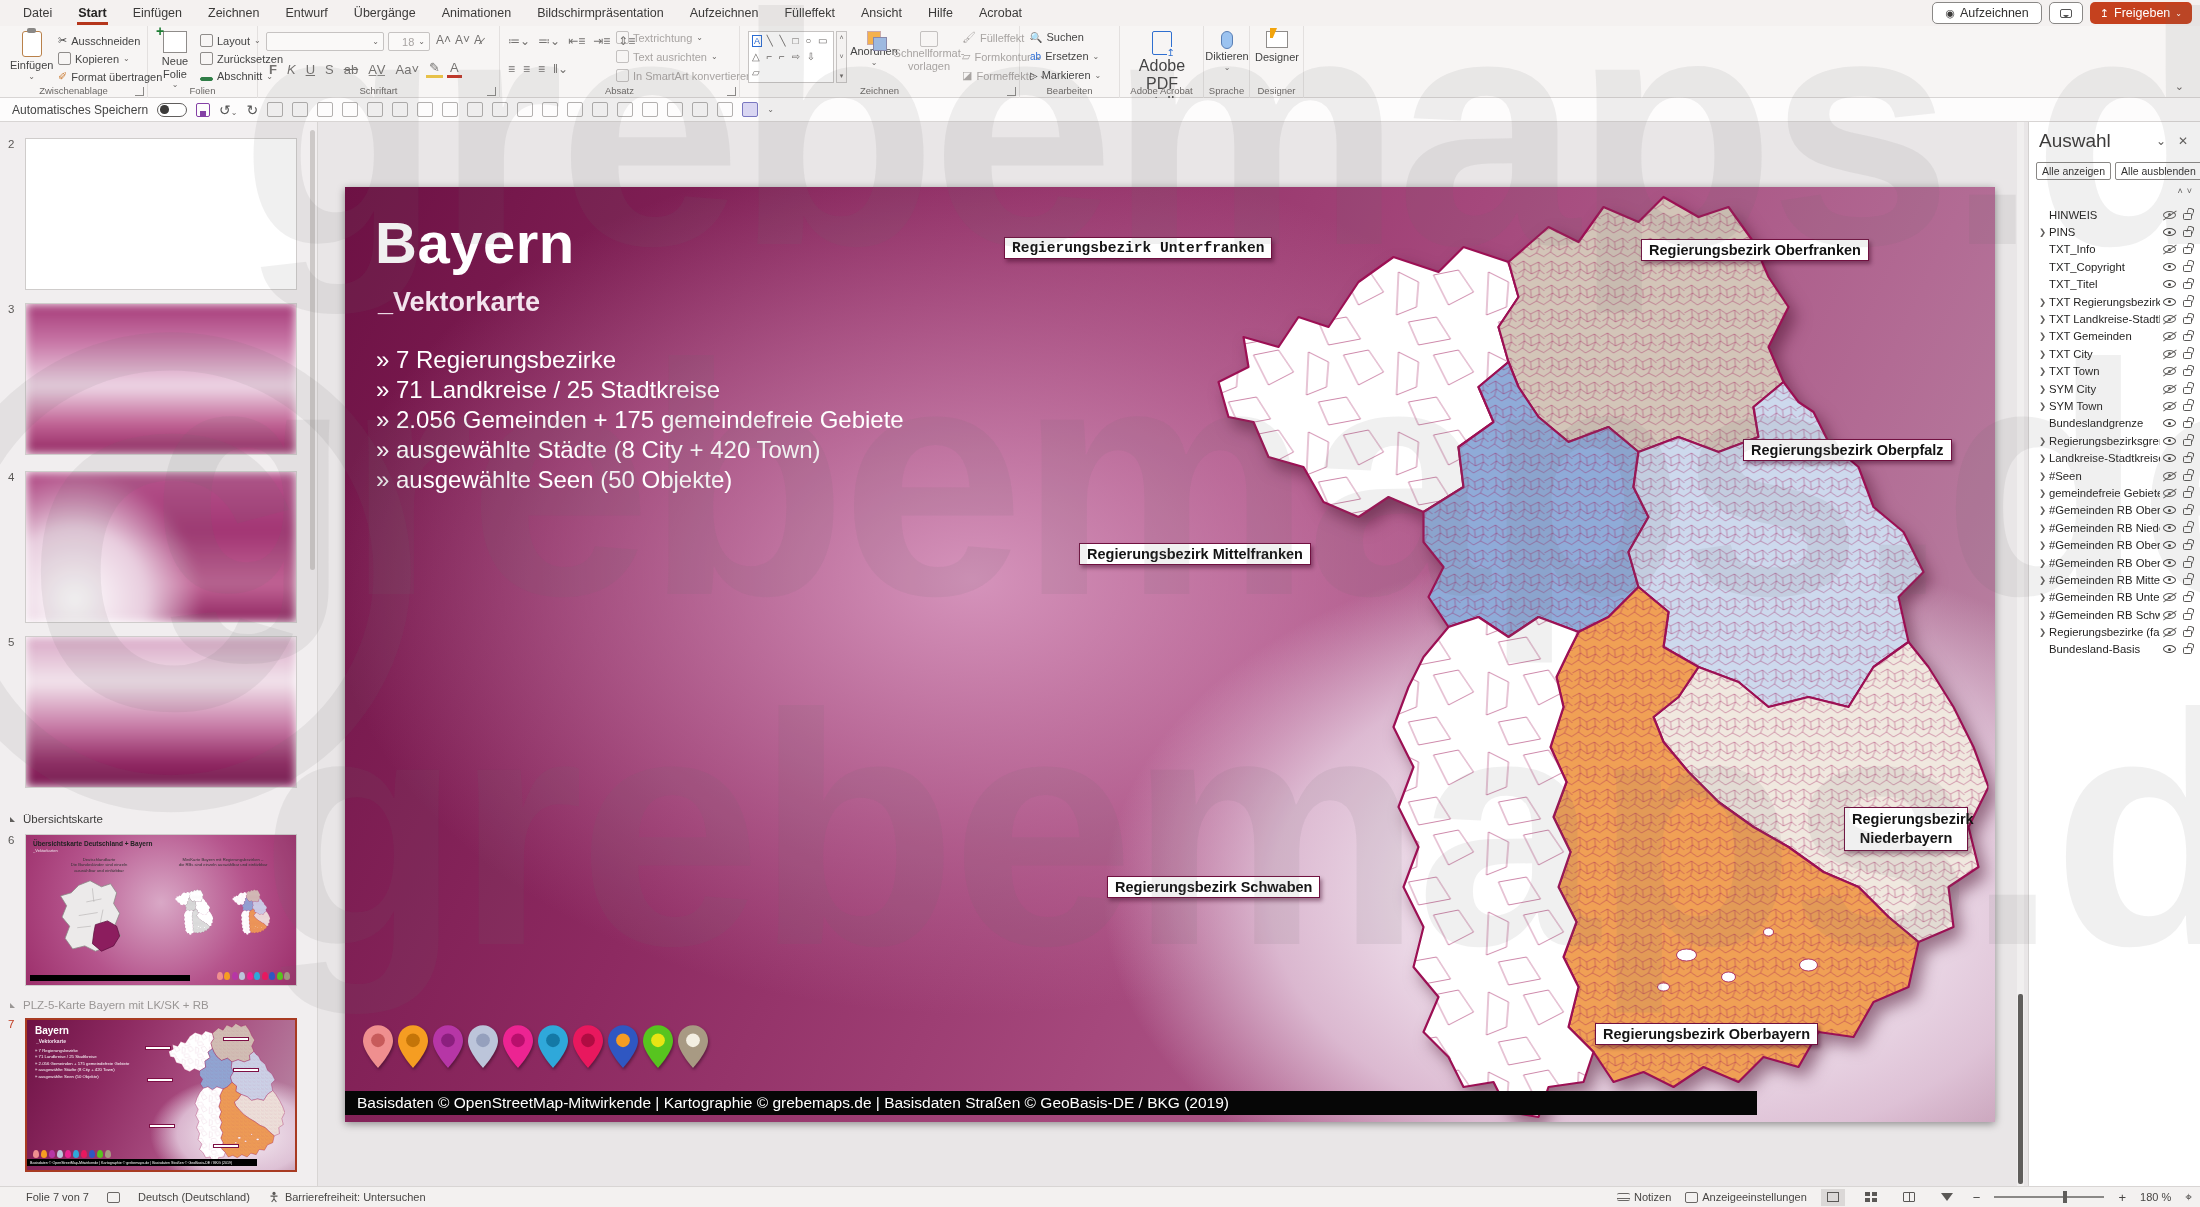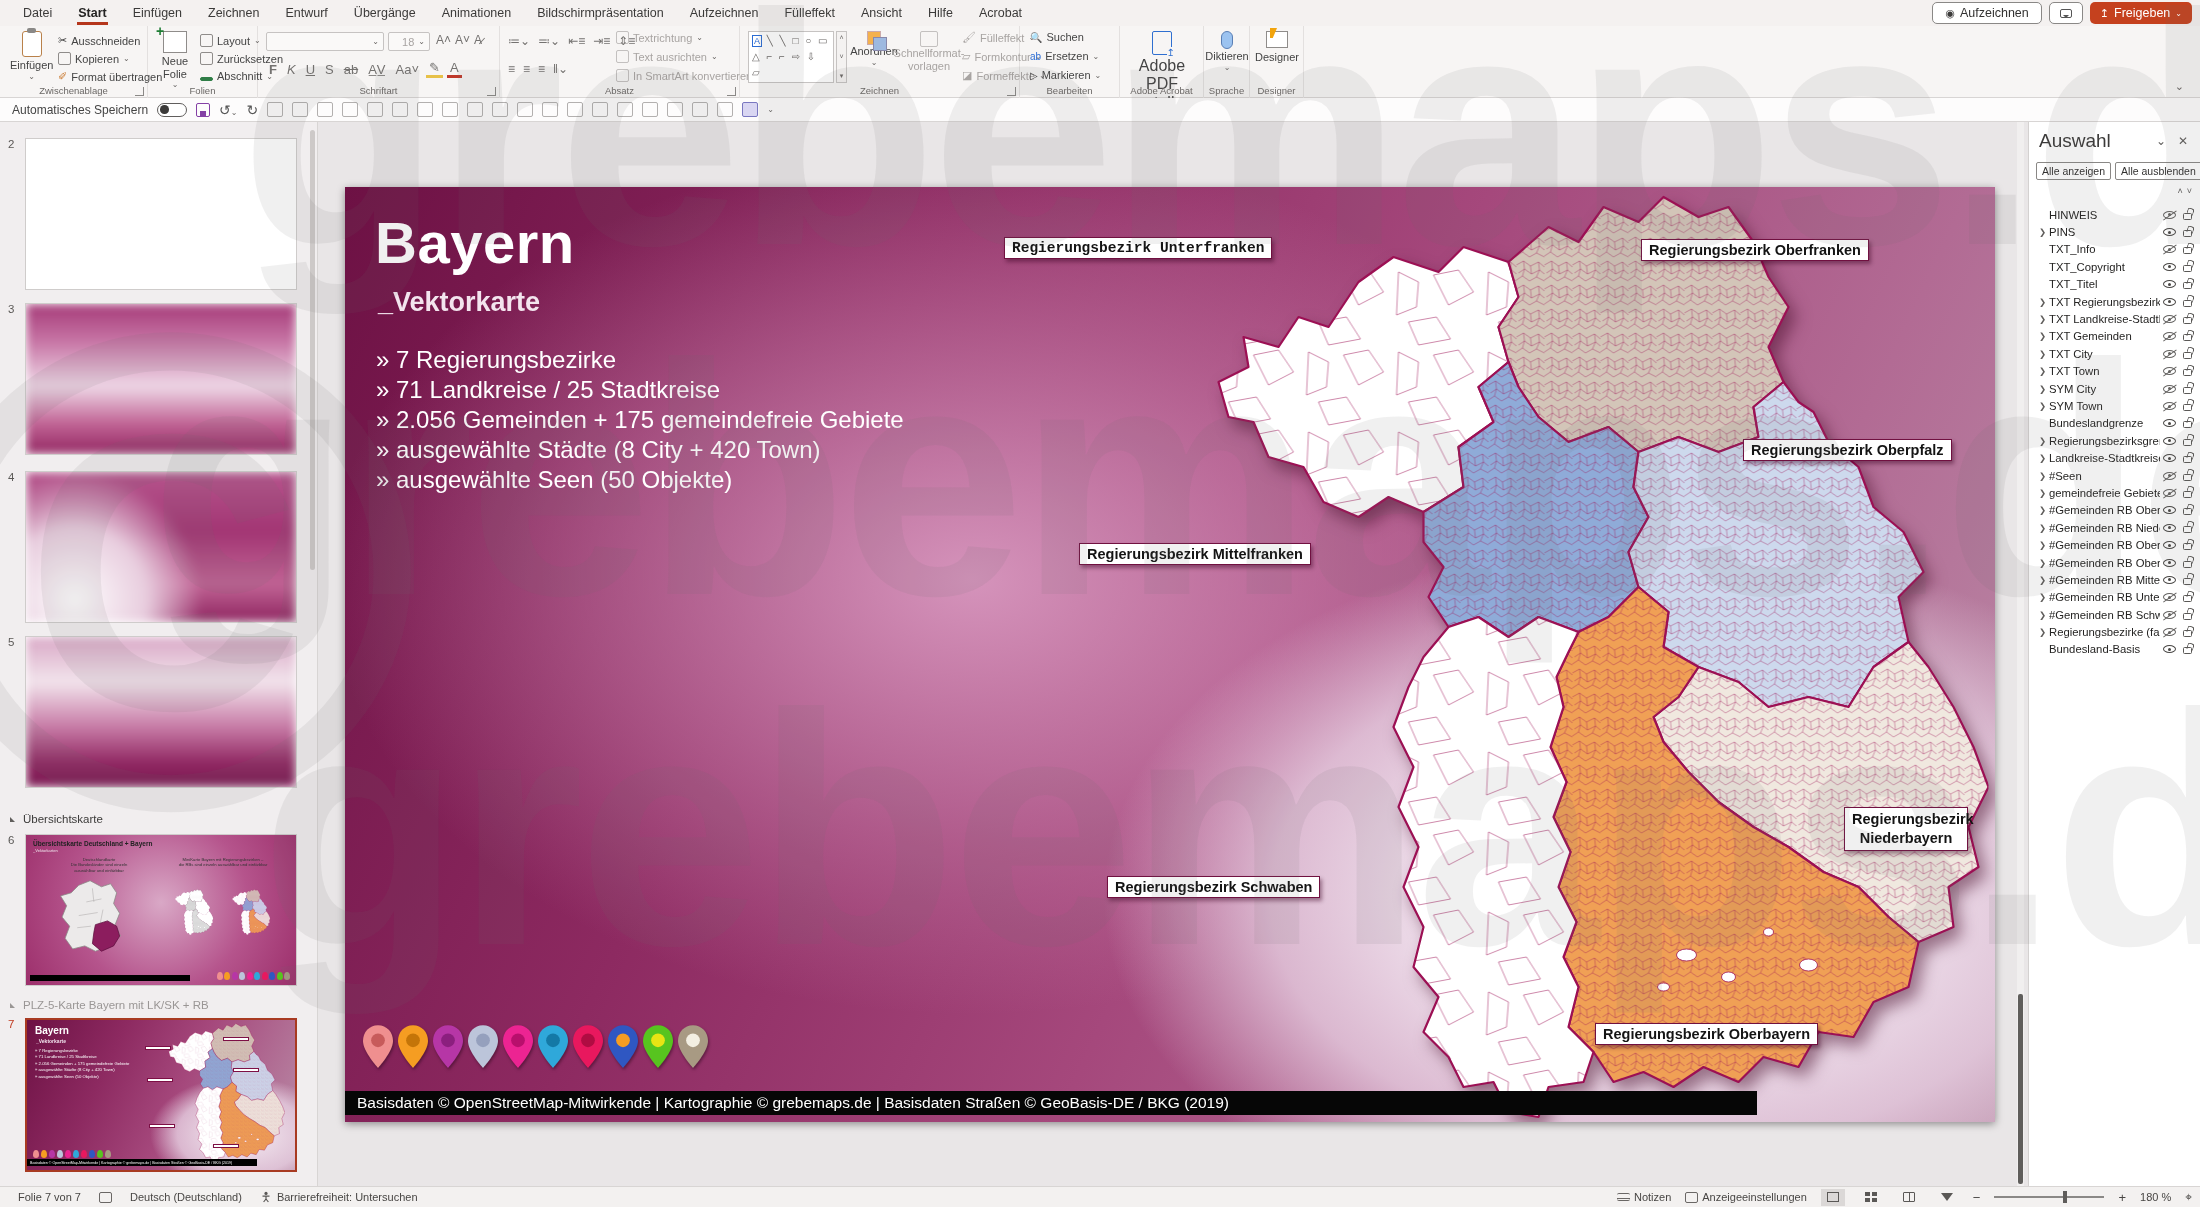--- a/index.html
+++ b/index.html
@@ -125,21 +125,21 @@
   .eye::after{content:"";position:absolute;width:3px;height:3px;border-radius:50%;background:#484644;left:3.6px;top:1.6px;}
   .eye.off{opacity:.85;}
   .eye.off::before{content:"";position:absolute;width:16px;height:1.4px;background:#484644;transform:rotate(-35deg);left:-2.5px;top:3px;}
   .lock{width:9px;height:7px;border:1.1px solid #5a5856;border-radius:1.5px;position:relative;flex:none;margin-top:3px;}
   .lock::before{content:"";position:absolute;width:5px;height:6px;border:1.1px solid #5a5856;border-bottom:none;
                 border-radius:3px 3px 0 0;top:-5.5px;left:2.6px;transform:rotate(16deg);}
 
   
   .statusbar{position:absolute;left:0;top:1186px;width:2200px;height:21px;background:#f3f1f0;border-top:1px solid #d8d5d4;
              font-size:11px;color:#484644;display:flex;align-items:center;}
-  .sb-left{display:flex;align-items:center;gap:18px;padding-left:18px;}
+  .sb-left{display:flex;align-items:center;gap:18px;padding-left:26px;}
   .sb-right{position:absolute;right:8px;display:flex;align-items:center;gap:14px;text-align:center;}
   .sb-ic{width:13px;height:11px;border:1.2px solid #6a6765;border-radius:2px;display:inline-block;}
   .viewbtn{width:24px;height:17px;display:flex;align-items:center;justify-content:center;}
   .viewbtn.sel{background:#dbd8d7;}
   .vb1{width:12px;height:10px;border:1.2px solid #5a5856;}
   .vb2{width:12px;height:10px;background:
        linear-gradient(#5a5856,#5a5856) 0 0/5px 4px no-repeat,
        linear-gradient(#5a5856,#5a5856) 7px 0/5px 4px no-repeat,
        linear-gradient(#5a5856,#5a5856) 0 6px/5px 4px no-repeat,
        linear-gradient(#5a5856,#5a5856) 7px 6px/5px 4px no-repeat;}

